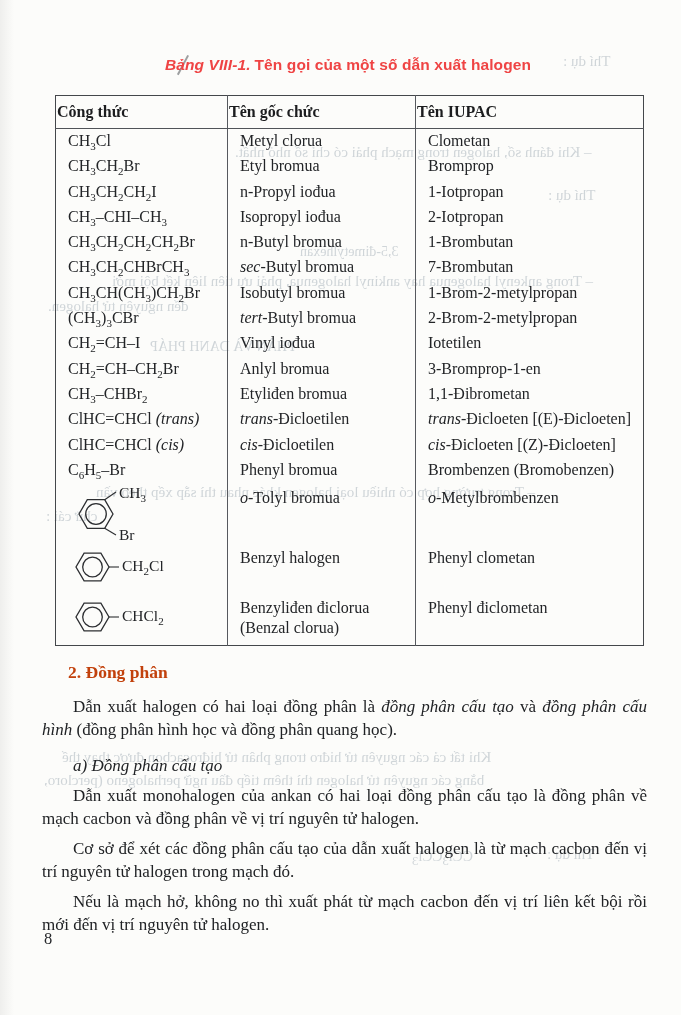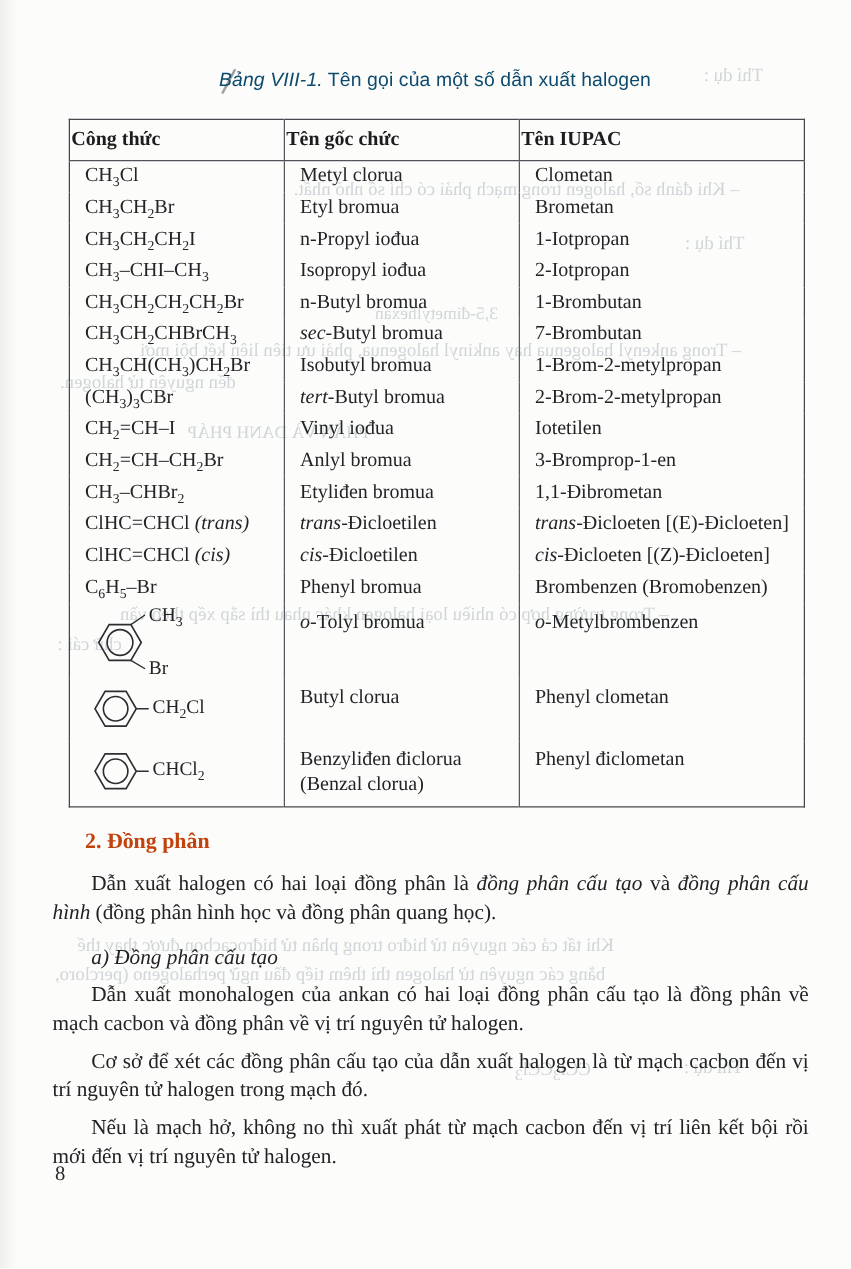--- a/index.html
+++ b/index.html
@@ -19,21 +19,21 @@
   .ghosts{position:absolute;inset:0;pointer-events:none;}
   .ghost{
     position:absolute;transform:scaleX(-1);transform-origin:center;
     color:#93a0ab;opacity:.42;filter:blur(.5px);
     font-size:15px;white-space:nowrap;line-height:18px;
   }
   
   .caption{
     position:absolute;top:56px;left:0;width:100%;text-align:center;
     font-family:"Liberation Sans","DejaVu Sans",sans-serif;
-    font-weight:normal;font-size:15.5px;color:#0c4a6e;letter-spacing:.1px;padding-left:15px;
+    font-weight:bold;font-size:15.5px;color:#ef4444;letter-spacing:.1px;padding-left:15px;
   }
   .cap-label{font-style:italic;margin-right:4px;}
   
   table.tbl{
     position:absolute;left:55px;top:95px;width:588px;
     border-collapse:collapse;table-layout:fixed;
     font-size:16px;color:#222427;
     border:1.5px solid #44474b;
   }
   table.tbl th{
@@ -113,21 +113,21 @@
     </thead>
     <tbody>
         <tr style="height: 25.3px;">
           <td class="cf">CH<sub>3</sub>Cl</td>
           <td>Metyl clorua</td>
           <td>Clometan</td>
         </tr>
         <tr style="height: 25.3px;">
           <td class="cf">CH<sub>3</sub>CH<sub>2</sub>Br</td>
           <td>Etyl bromua</td>
-          <td>Brometan</td>
+          <td>Bromprop</td>
         </tr>
         <tr style="height: 25.3px;">
           <td class="cf">CH<sub>3</sub>CH<sub>2</sub>CH<sub>2</sub>I</td>
           <td>n-Propyl iođua</td>
           <td>1-Iotpropan</td>
         </tr>
         <tr style="height: 25.3px;">
           <td class="cf">CH<sub>3</sub>–CHI–CH<sub>3</sub></td>
           <td>Isopropyl iođua</td>
           <td>2-Iotpropan</td>
@@ -195,21 +195,21 @@
           <td><i>o</i>-Metylbrombenzen</td>
         </tr>
         <tr class="struct-row" style="height: 50px;">
           <td class="cf">
             <div class="bz" style="height:44px"><svg width="120" height="44" viewBox="0 0 120 44">
                 <polygon points="37,22 28.9,8.1 12.1,8.1 4,22 12.1,35.9 28.9,35.9"></polygon>
                 <circle cx="20.5" cy="22" r="9.8"></circle>
                 <line x1="37" y1="22" x2="47" y2="22"></line>
               </svg><span class="bl" style="left:50px;top:13px">CH<sub>2</sub>Cl</span></div>
           </td>
-          <td>Butyl clorua</td>
+          <td>Benzyl halogen</td>
           <td>Phenyl clometan</td>
         </tr>
         <tr class="struct-row" style="height: 53px;">
           <td class="cf">
             <div class="bz" style="height:44px"><svg width="120" height="44" viewBox="0 0 120 44">
                 <polygon points="37,22 28.9,8.1 12.1,8.1 4,22 12.1,35.9 28.9,35.9"></polygon>
                 <circle cx="20.5" cy="22" r="9.8"></circle>
                 <line x1="37" y1="22" x2="47" y2="22"></line>
               </svg><span class="bl" style="left:50px;top:13px">CHCl<sub>2</sub></span></div>
           </td>

